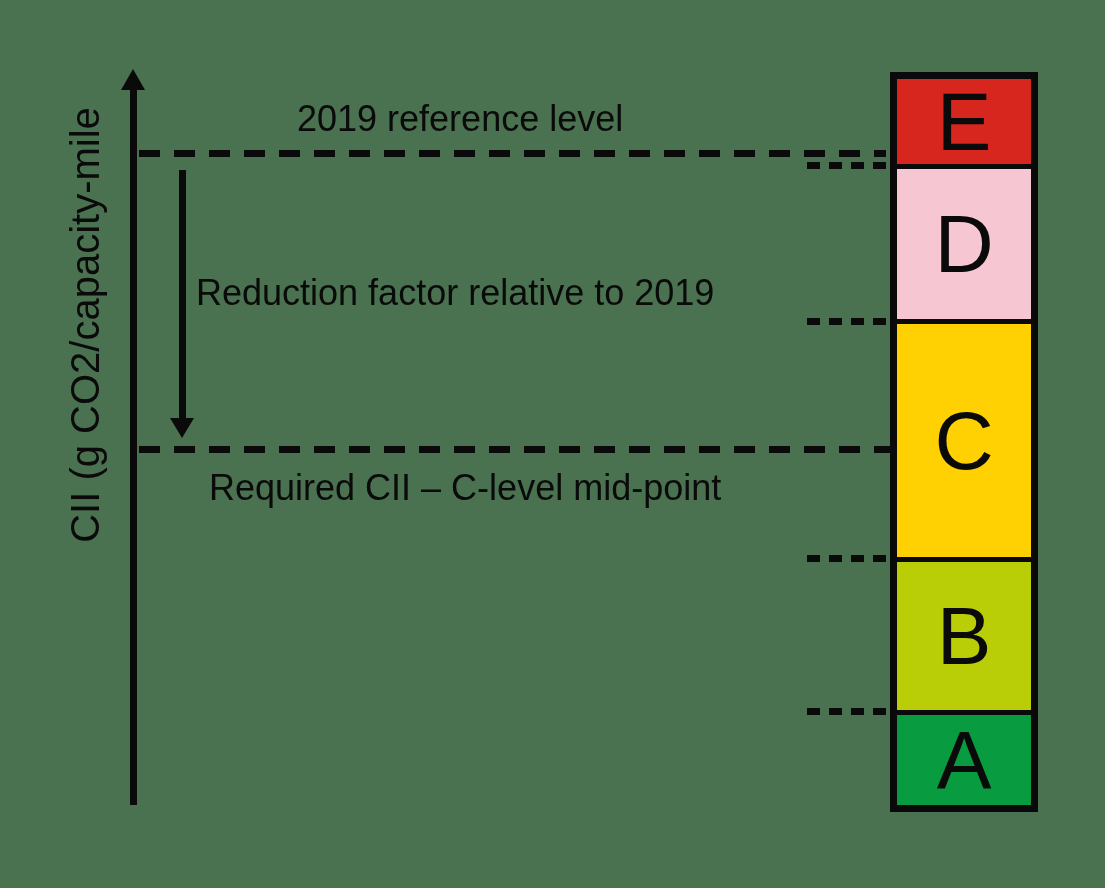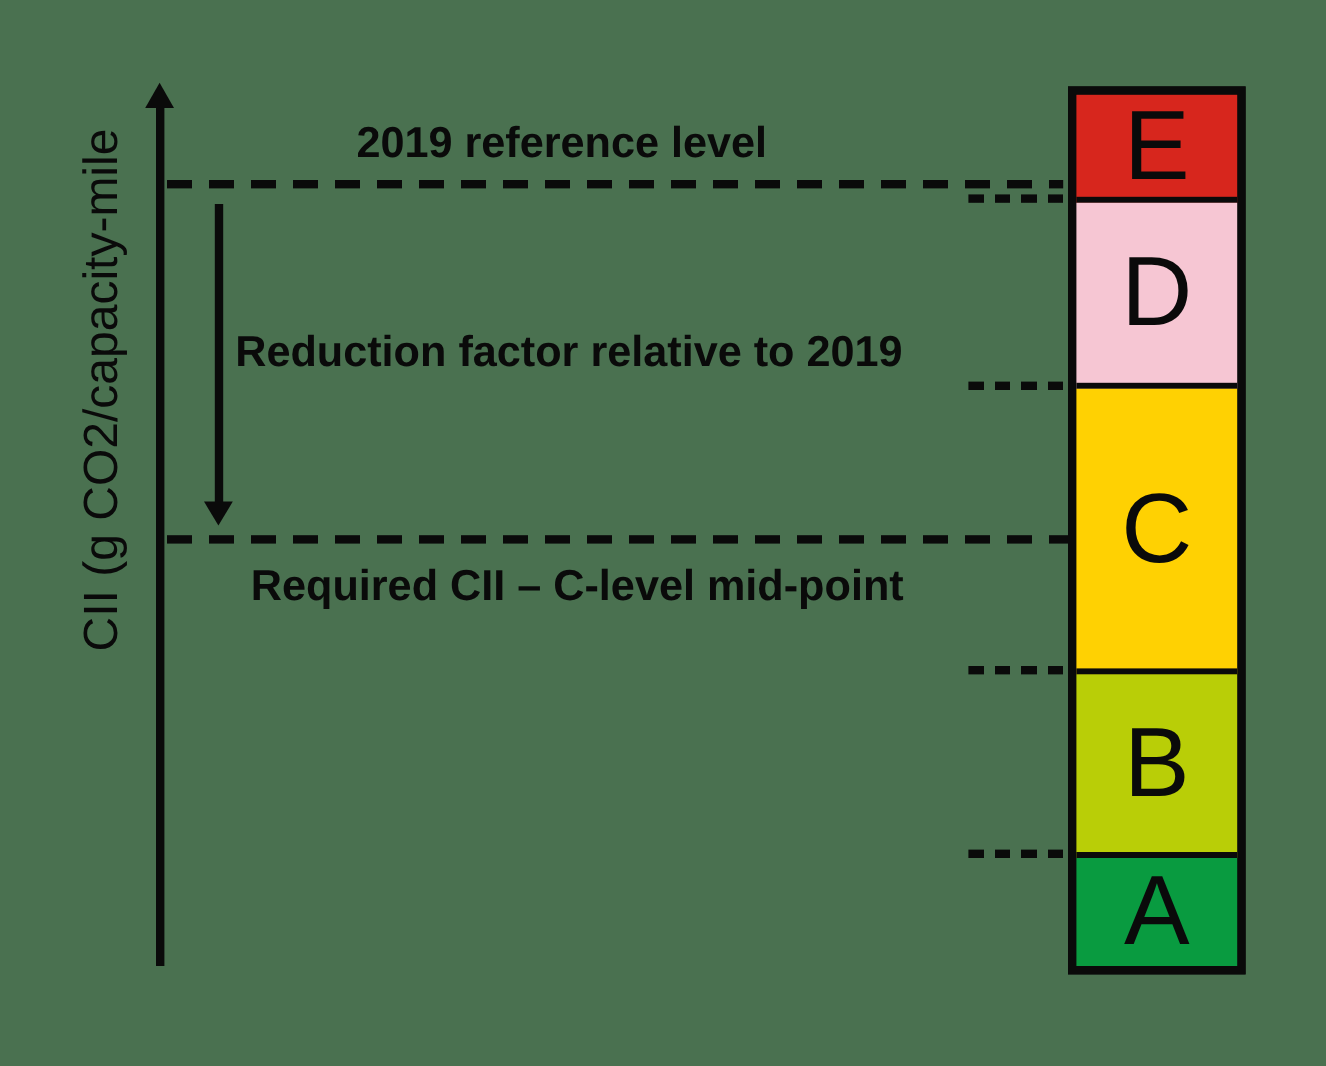--- a/index.html
+++ b/index.html
@@ -43,21 +43,21 @@
     position:absolute;left:807px;width:81px;height:7px;
     background:repeating-linear-gradient(to right,var(--ink) 0 13px,transparent 13px 22px);
   }
   .tick-ed{top:162px;}
   .tick-dc{top:318px;}
   .tick-cb{top:555px;}
   .tick-ba{top:708px;}
   
   .note{
     position:absolute;color:var(--ink);
-    font-size:36px;font-weight:700;white-space:nowrap;
+    font-size:36px;font-weight:400;white-space:nowrap;
   }
   .note-2019{left:297px;top:98px;}
   .note-reduction{left:196px;top:272px;}
   .note-required{left:197px;top:467px;margin-left:12px;}
   
   .red-arrow-line{
     position:absolute;left:179px;top:170px;width:7px;height:252px;
     background:var(--ink);
   }
   .red-arrowhead{

